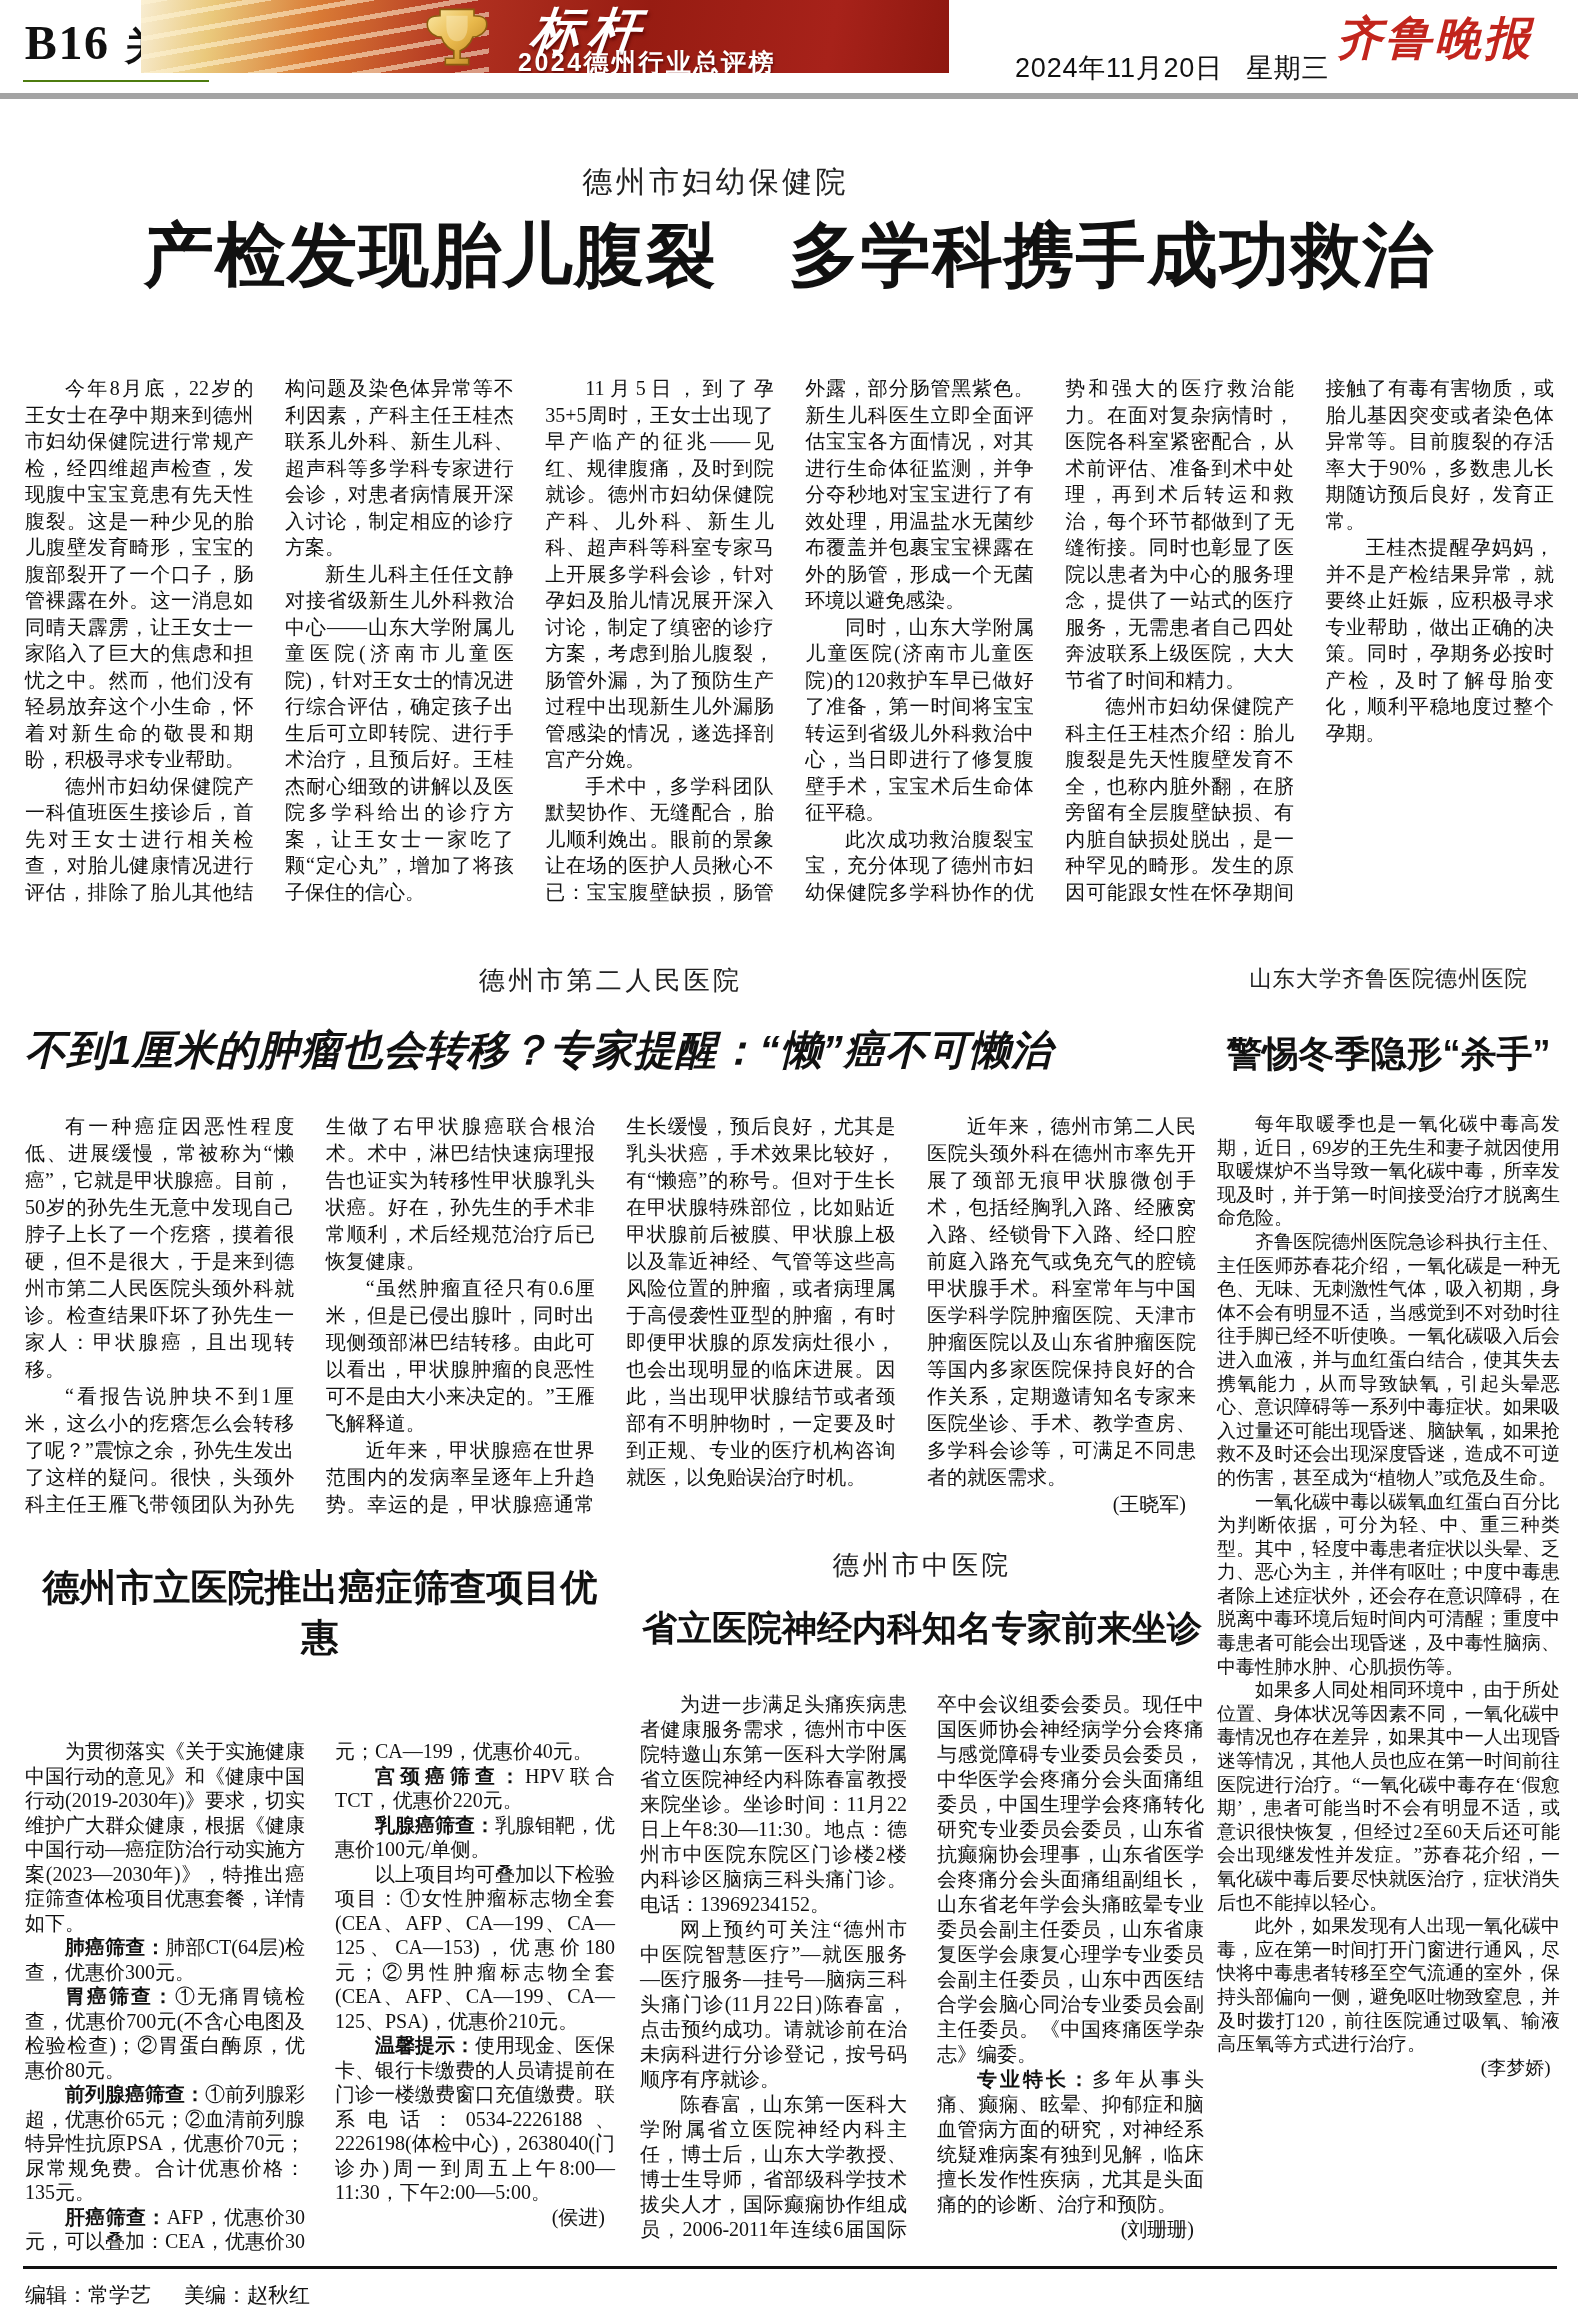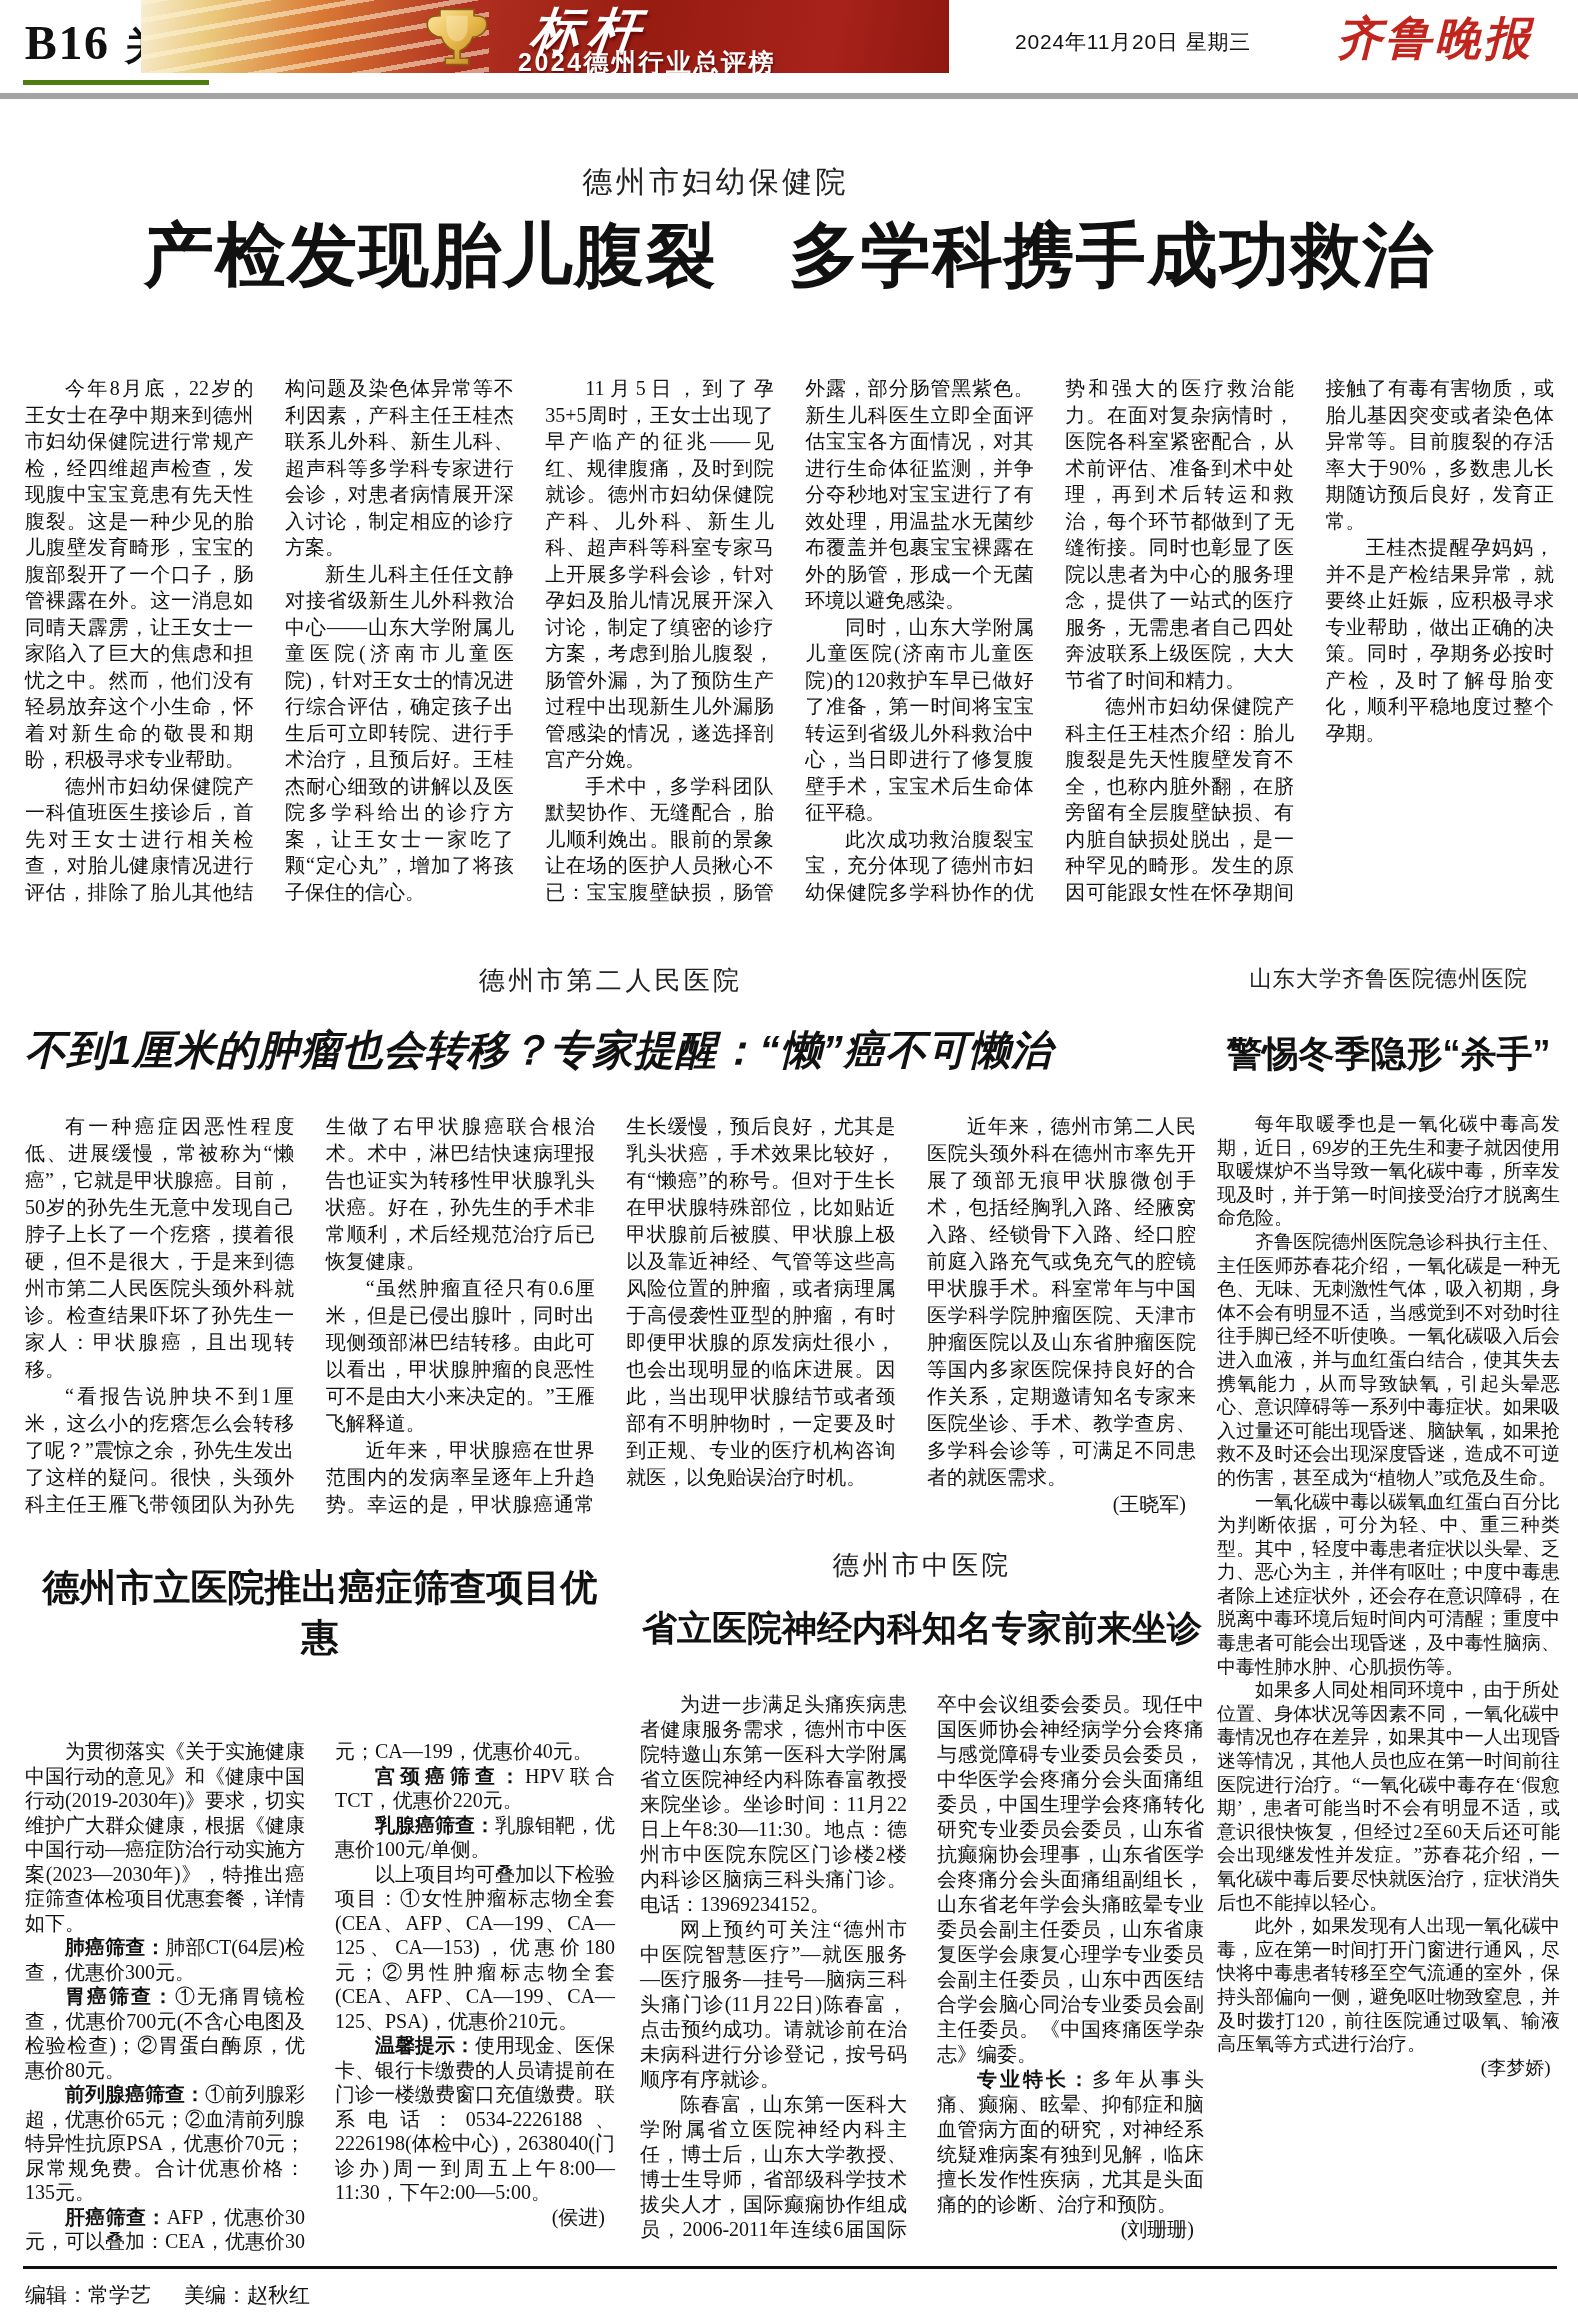--- a/index.html
+++ b/index.html
@@ -1,34 +1,34 @@
 <!DOCTYPE html>
 <html style="font-size:13.3px"><head>
 <meta charset="utf-8">
 <style>
   html,body{margin:0;padding:0;background:#ffffff;}
   .page{position:relative;width:1578px;height:2319px;background:#fff;overflow:hidden;
         font-family:"Liberation Serif","DejaVu Serif",serif;color:#111;}
   
   .page-label{position:absolute;left:23px;top:15px;display:flex;align-items:baseline;gap:15px;
-              border-bottom:5px solid #4d7c0f;padding:0 8.3px 8.3px 1.7px;}
+              border-bottom:2px solid #4d7c0f;padding:0 8.3px 8.3px 1.7px;}
   .page-label .pno{font-family:"Liberation Serif",serif;font-weight:bold;font-size:48px;letter-spacing:1.7px;}
   .page-label .sec{font-family:"Liberation Sans",sans-serif;font-weight:bold;font-size:38px;}
   .banner{position:absolute;left:141px;top:0;width:808px;height:73px;overflow:hidden;
           background:linear-gradient(100deg,#f8edd2 0%,#eac97c 9%,#d97a35 22%,#b03020 40%,#971c12 62%,#a7221a 85%,#8e1810 100%);}
   .banner .rays{position:absolute;left:0;top:0;width:348px;height:73px;
           background:repeating-linear-gradient(170deg,rgba(255,244,214,.55) 0 5px,rgba(255,244,214,0) 5px 18px);}
   .banner .trophy{position:absolute;left:282px;top:3.3px;}
   .banner .btitle{position:absolute;left:390px;top:-1.7px;font-size:50px;font-weight:900;color:#fff;
           font-family:"Liberation Serif",serif;font-style:italic;letter-spacing:8.3px;
           text-shadow:1.7px 2.5px 3.3px rgba(80,0,0,.7);transform:skewX(-6deg);}
   .banner .bsub{position:absolute;left:377px;top:46px;font-size:25px;font-weight:bold;color:#fff;
           font-family:"Liberation Sans",sans-serif;letter-spacing:2.5px;text-shadow:0.8px 1.7px 2.5px rgba(80,0,0,.8);}
-  .header-date{position:absolute;left:1015px;top:28px;font-size:21px;font-family:"Liberation Sans",sans-serif;
-          letter-spacing:0.8px;display:flex;gap:7px;}
+  .header-date{position:absolute;left:1015px;top:50px;font-size:27px;font-family:"Liberation Sans",sans-serif;
+          letter-spacing:0.8px;display:flex;gap:23px;}
   .masthead{position:absolute;left:1336px;top:8.3px;font-size:46px;font-weight:900;color:#c2251d;
           font-family:"Liberation Serif",serif;font-style:italic;letter-spacing:3.3px;}
   .header-rule{position:absolute;left:0;top:93px;width:1578px;height:5.8px;background:#a3a3a3;}
   
   .kicker{font-size:28px;text-align:center;font-family:"Liberation Serif",serif;color:#222;letter-spacing:3.3px;}
   .body-text{text-align:justify;}
   .body-text p{margin:0;text-indent:2em;}
   .byline{text-align:right !important;text-indent:0 !important;padding-right:.5em;}
   .lead{font-family:"Liberation Sans",sans-serif;font-weight:bold;}
   

